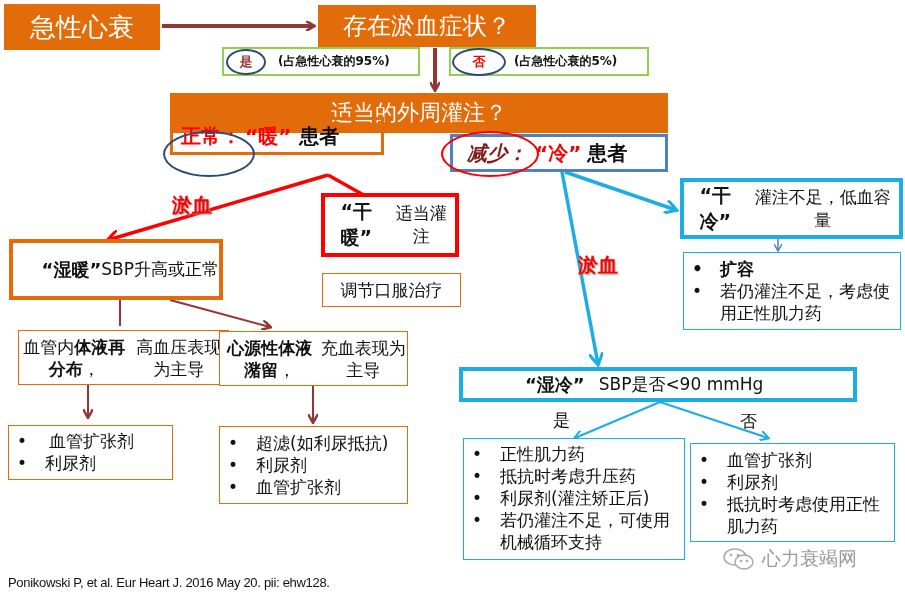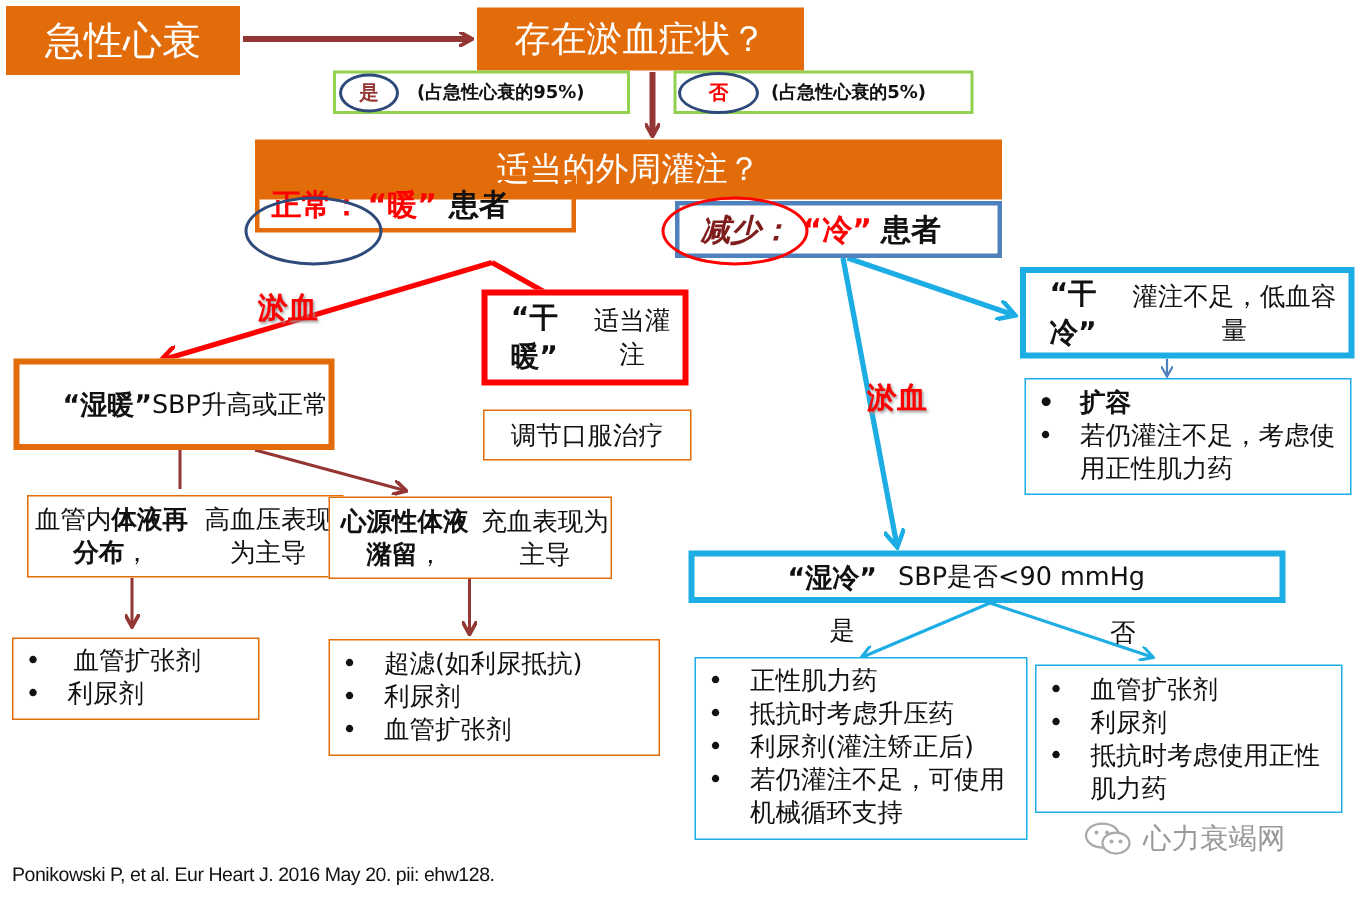--- a/index.html
+++ b/index.html
@@ -116,21 +116,21 @@
   <div>充血表现为主导</div>
 </div>
 
 <div class="box" style="left:8px;top:425px;width:165px;height:55px;border:1px solid #e36c0a;padding-top:4px;">
   <ul class="bl">
     <li style="padding-left:40px;">血管扩张剂</li>
     <li>利尿剂</li>
   </ul>
 </div>
 
-<div class="box" style="left:219px;top:426px;width:221px;height:78px;border:1px solid #e36c0a;padding-top:5px;">
+<div class="box" style="left:219px;top:426px;width:189px;height:78px;border:1px solid #e36c0a;padding-top:5px;">
   <ul class="bl">
     <li>超滤(如利尿抵抗)</li>
     <li>利尿剂</li>
     <li>血管扩张剂</li>
   </ul>
 </div>
 
 <div class="box center" style="left:680px;top:178px;width:223px;height:61px;border:4px solid #1cade4;">
   <div class="bold" style="font-size:19px;">“干冷”</div>
   <div style="font-size:17px;">灌注不足，低血容量</div>

